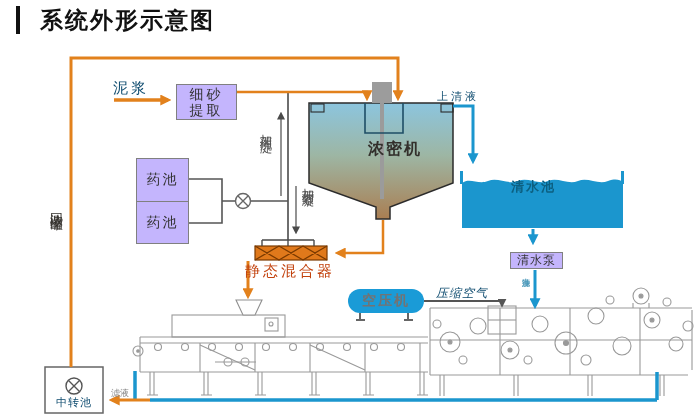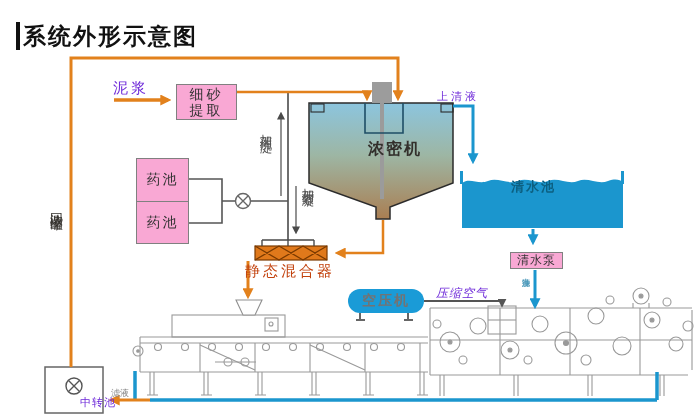--- a/index.html
+++ b/index.html
@@ -1,42 +1,42 @@
 <!DOCTYPE html>
 <html><head>
 <meta charset="utf-8">
 <style>
   html,body{margin:0;padding:0;background:#fff;}
   #canvas{position:relative;width:700px;height:420px;background:#ffffff;overflow:hidden;
           font-family:"Liberation Sans","DejaVu Sans",sans-serif;color:#333;}
   #artwork{position:absolute;left:0;top:0;}
-  .lbl{position:absolute;white-space:nowrap;color:#6d28d9;}
+  .lbl{position:absolute;white-space:nowrap;color:#0c4a6e;}
   .vtext{writing-mode:vertical-rl;text-orientation:upright;letter-spacing:2px;}
-  #page-title{left:16px;top:22px;font-size:23px;font-weight:bold;color:#111;
-              border-left:4px solid #111;padding-left:3px;line-height:28px;letter-spacing:2px;}
-  .box{position:absolute;background:#f9a8d4;border:1.5px solid #808080;display:flex;
+  #page-title{left:16px;top:6px;font-size:23px;font-weight:bold;color:#111;
+              border-left:4px solid #111;padding-left:20px;line-height:28px;letter-spacing:2px;}
+  .box{position:absolute;background:#c4b5fd;border:1.5px solid #808080;display:flex;
        flex-direction:column;align-items:center;justify-content:center;box-sizing:border-box;}
   #slurry-label{left:113px;top:79px;font-size:15px;letter-spacing:3px;}
   #sand-extraction-box{left:176px;top:84px;width:61px;height:36px;font-size:14px;line-height:16px;letter-spacing:3px;}
   #supernatant-label{left:437px;top:89px;font-size:11px;letter-spacing:3px;}
   #thickener-label{left:352px;top:139px;width:64px;text-align:center;font-size:16px;font-weight:600;letter-spacing:2px;color:#33302c;margin-left:11px;}
   #return-water-pool-label{left:517px;top:150px;font-size:17px;font-weight:600;letter-spacing:3px;color:#222;}
   #clear-water-pool-label{left:511px;top:178px;font-size:13px;letter-spacing:2px;color:#0C5F80;font-weight:600;}
   #clear-water-pump-box{left:510px;top:252px;width:53px;height:17px;font-size:12px;letter-spacing:1px;border-width:1px;}
   #flush-filter-cloth-label{left:519px;top:272px;font-size:8px;color:#4796B8;letter-spacing:0;}
   #chemical-pool-upper-box{left:136px;top:158px;width:53px;height:43px;font-size:14px;letter-spacing:2px;border-bottom:none;}
   #chemical-pool-lower-box{left:136px;top:201px;width:53px;height:43px;font-size:14px;letter-spacing:2px;}
   #dosing-sedimentation-label{left:257px;top:124px;font-size:12.5px;color:#555;}
   #dosing-flocculation-label{left:299px;top:178px;font-size:12.5px;color:#555;}
   #static-mixer-label{left:245px;top:262px;font-size:15px;letter-spacing:3px;color:#c2410c;}
   #air-compressor-label{left:348px;top:289px;width:76px;height:24px;display:flex;align-items:center;justify-content:center;
                         font-size:14px;font-weight:600;letter-spacing:2px;color:#737373;}
   #compressed-air-label{left:436px;top:285px;font-size:12px;letter-spacing:1px;font-style:italic;}
   #return-concentration-label{left:47px;top:202px;font-size:13px;color:#33302c;}
-  #transfer-pool-label{left:47px;top:395px;width:54px;text-align:center;font-size:11px;letter-spacing:1px;padding-left:24px;}
+  #transfer-pool-label{left:47px;top:395px;width:54px;text-align:center;font-size:11px;letter-spacing:1px;}
   #filtrate-label{left:111px;top:387px;font-size:9px;color:#8a8a8a;}
 </style>
 </head>
 <body>
 
 <div id="canvas">
 
   <svg id="artwork" width="700" height="420" viewBox="0 0 700 420">
     <defs>
       <linearGradient id="tankGrad" x1="0" y1="0" x2="0" y2="1">

